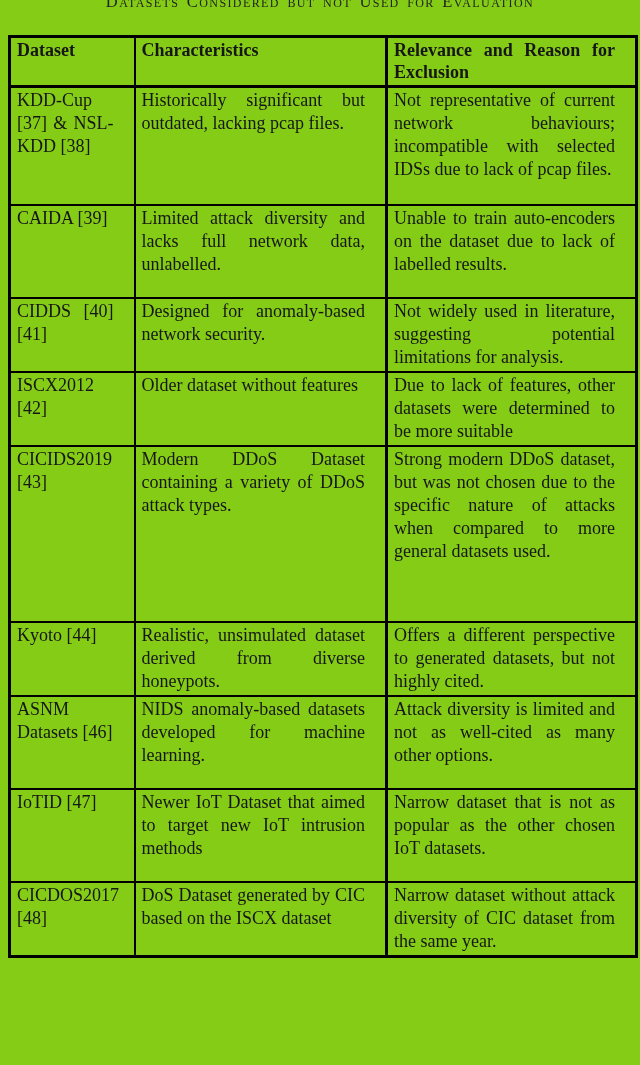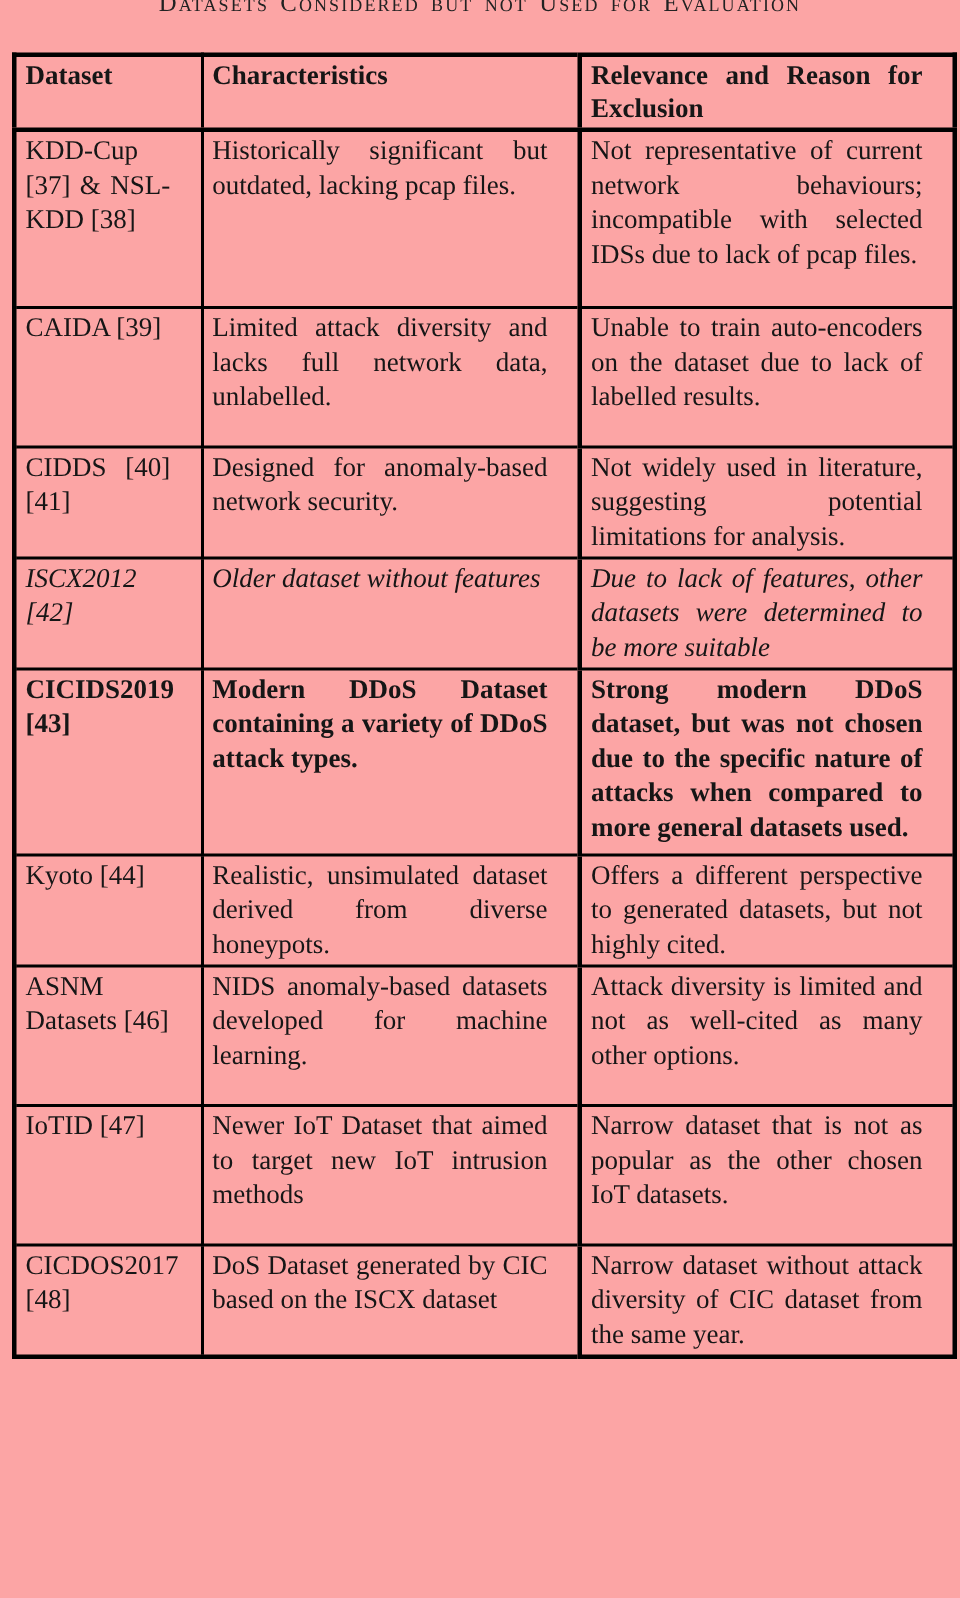--- a/index.html
+++ b/index.html
@@ -4,21 +4,21 @@
 <style>
   html, body {
     margin: 0;
     padding: 0;
     background: #ffffff;
   }
   .page {
     position: relative;
     width: 640px;
     height: 1065px;
-    background: #fca5a5;
+    background: #84cc16;
     overflow: hidden;
     font-family: "Liberation Serif", "DejaVu Serif", serif;
     color: #161616;
   }
   
   .table-title {
     position: absolute;
     top: -7px;
     left: 0;
     width: 100%;
@@ -52,22 +52,22 @@
     border: 2px solid #000;
   }
   
   th:nth-child(3), td:nth-child(3) { border-left: 3px solid #000; }
   thead th { border-bottom: 3px solid #000; font-weight: bold; line-height: 22px; }
   thead tr { height: 45px; }
   
   tbody tr:nth-child(1)  { height: 118px; }
   tbody tr:nth-child(2)  { height: 93px; }
   tbody tr:nth-child(3)  { height: 70px; }
-  tbody tr:nth-child(4)  { height: 70px; font-style: italic; }
-  tbody tr:nth-child(5)  { height: 124px; font-weight: bold; }
+  tbody tr:nth-child(4)  { height: 70px; }
+  tbody tr:nth-child(5)  { height: 176px; }
   tbody tr:nth-child(6)  { height: 70px; }
   tbody tr:nth-child(7)  { height: 93px; }
   tbody tr:nth-child(8)  { height: 93px; }
   tbody tr:nth-child(9)  { height: 70px; }
   tbody tr:nth-child(10) { height: 70px; }
   tbody tr:nth-child(11) { height: 93px; }
 </style>
 </head>
 <body>
 

